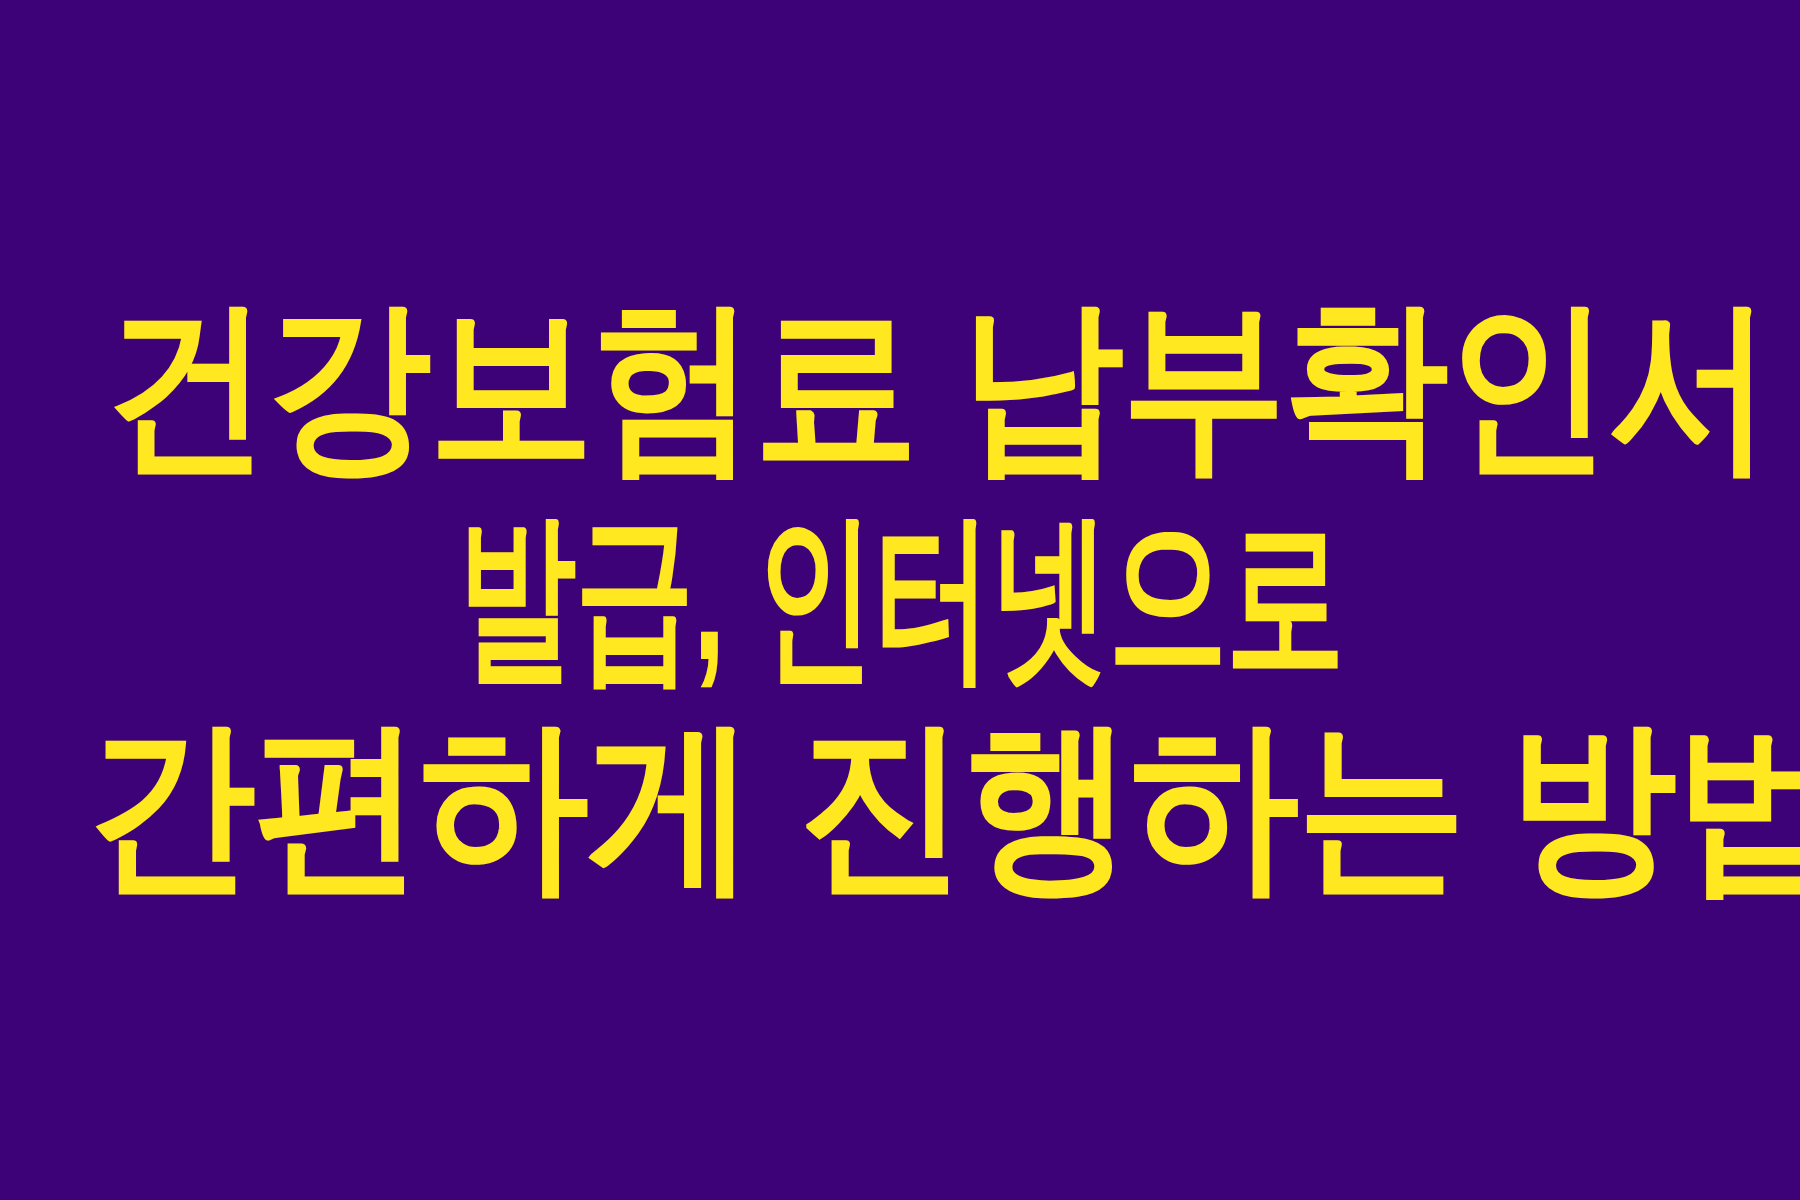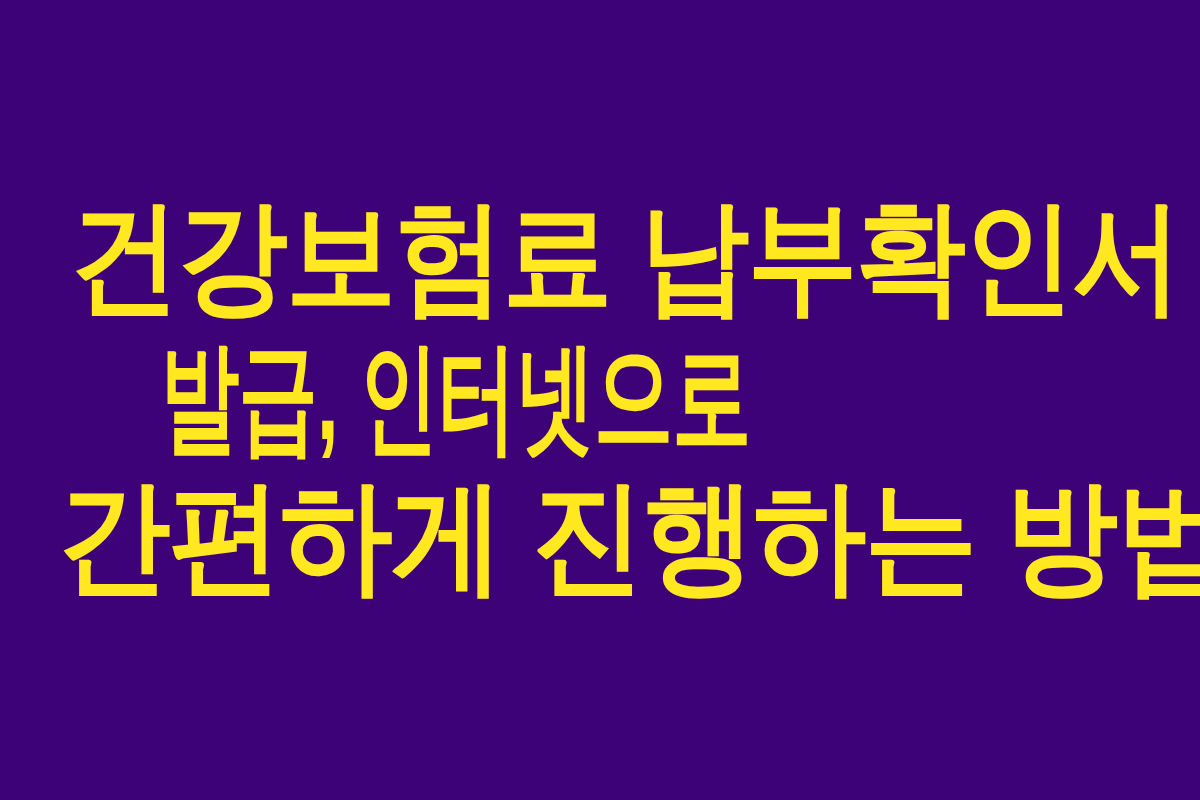--- a/index.html
+++ b/index.html
@@ -20,21 +20,21 @@
     height: 800px;
     background: #3D0277;
     display: flex;
     align-items: center;
     justify-content: center;
     box-sizing: border-box;
   }
 
   #headline-block {
     width: 1200px;
-    text-align: left;
+    text-align: center;
     padding: 0;
     margin: 4px;
     
     transform: translateY(-3px);
   }
 
   .headline-line {
     display: block;
     color: #FFE81F;
     font-family: "Liberation Sans", "DejaVu Sans", sans-serif;

